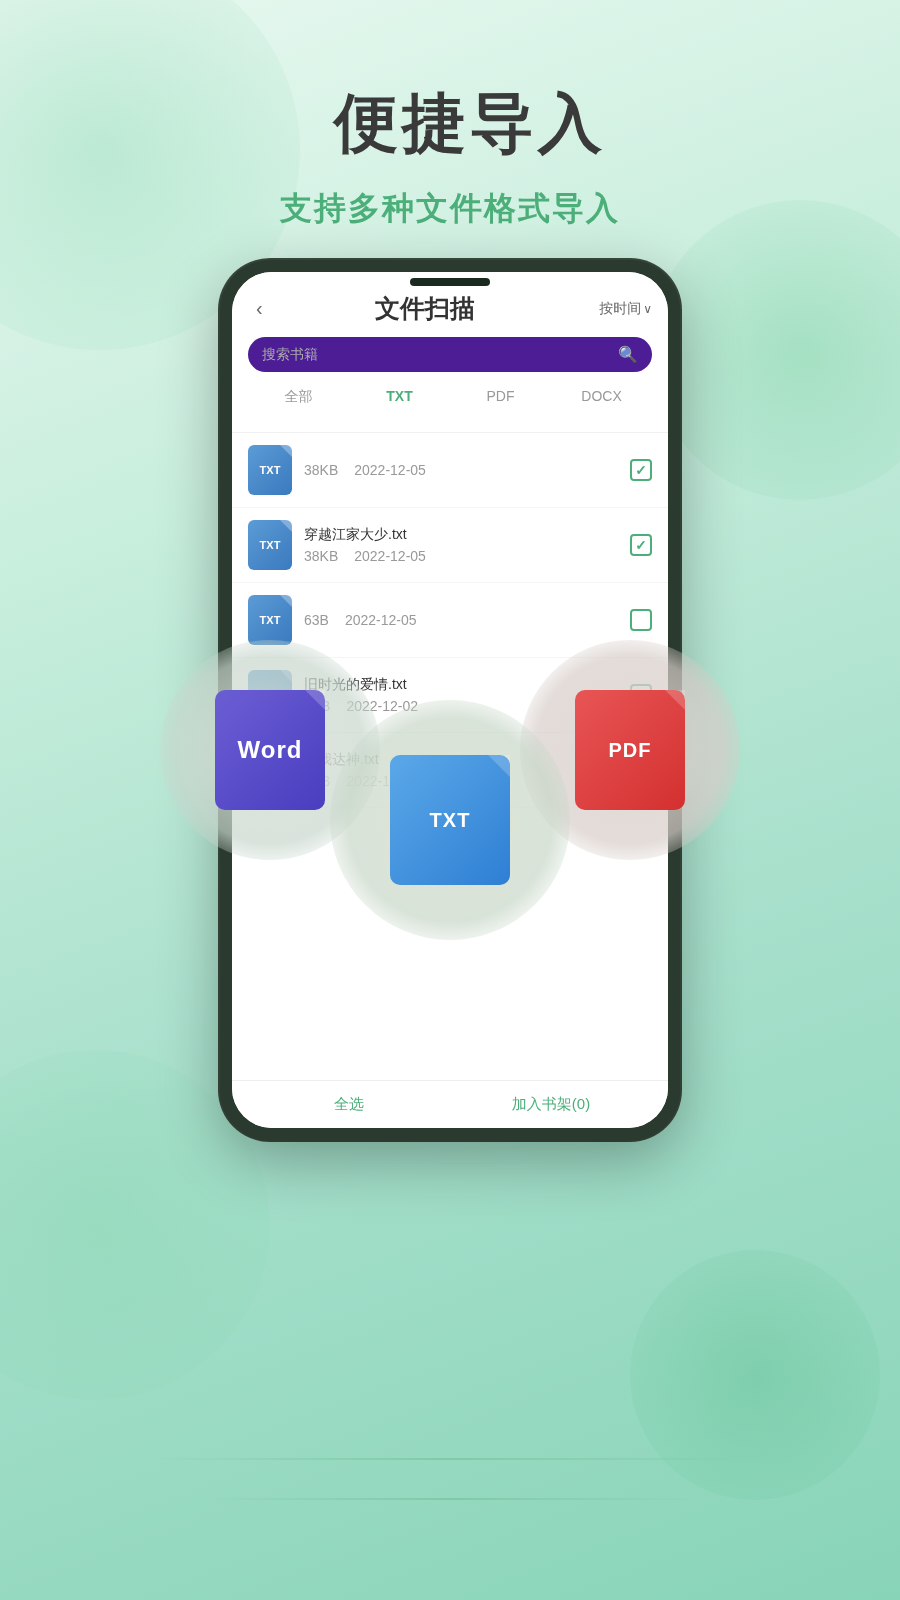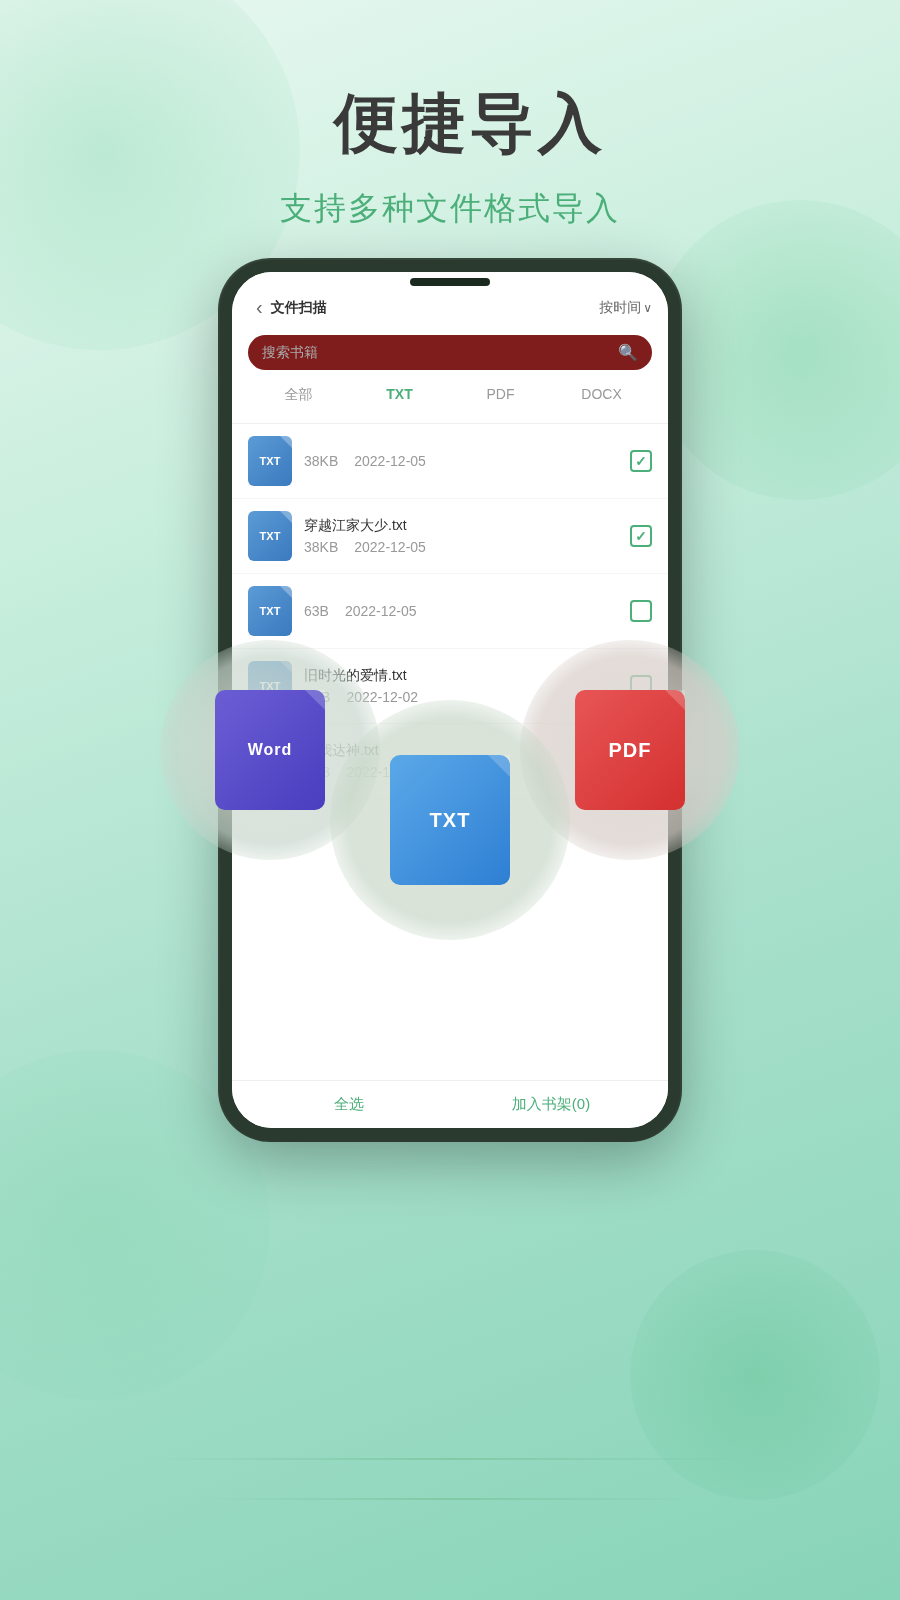--- a/index.html
+++ b/index.html
@@ -50,21 +50,21 @@
       font-size: 64px;
       font-weight: 700;
       color: #3a3a3a;
       letter-spacing: 4px;
       margin-bottom: 20px;
       padding-left: 40px;
     }
     .sub-title {
       font-size: 32px;
       color: #4caf7a;
-      font-weight: 400;
+      font-weight: 700;
       letter-spacing: 2px;
     }
 
     
     .phone-container {
       position: absolute;
       top: 260px;
       left: 50%;
       transform: translateX(-50%);
       width: 460px;
@@ -118,60 +118,61 @@
       position: relative;
     }
     .back-btn {
       font-size: 20px;
       color: #666;
       cursor: pointer;
       padding: 4px 8px;
     }
     .app-title {
       flex: 1;
-      font-size: 14px;
+      text-align: center;
+      font-size: 25px;
       font-weight: 600;
       color: #333;
       margin-right: 20px;
     }
     .sort-btn {
       font-size: 14px;
       color: #666;
       display: flex;
       align-items: center;
       gap: 2px;
       cursor: pointer;
     }
     .sort-arrow {
       font-size: 12px;
     }
 
     
     .search-bar {
       margin: 0 16px 12px;
-      background: #7f1d1d;
+      background: #4c1d95;
       border-radius: 20px;
       display: flex;
       align-items: center;
       padding: 8px 14px;
     }
     .search-placeholder {
       flex: 1;
       font-size: 14px;
       color: #aaa;
     }
     .search-icon-wrap {
       font-size: 16px;
       color: #999;
     }
 
     
     .filter-tabs {
       display: flex;
-      padding: 0 16px 15px;
+      padding: 0 16px 22px;
       border-bottom: 1px solid #f0f0f0;
     }
     .filter-tab {
       flex: 1;
       text-align: center;
       font-size: 14px;
       color: #999;
       padding: 4px 0;
       cursor: pointer;
     }
@@ -296,21 +297,21 @@
     .word-doc-icon::before {
       content: '';
       position: absolute;
       top: 0; right: 0;
       width: 20px; height: 20px;
       background: rgba(255,255,255,0.2);
       clip-path: polygon(0 0, 100% 100%, 100% 0);
     }
     .word-label {
       color: white;
-      font-size: 16px;
+      font-size: 24px;
       font-weight: 700;
       letter-spacing: 1px;
     }
 
     
     .txt-circle {
       position: absolute;
       bottom: 200px;
       left: 50%;
       transform: translateX(-50%);

